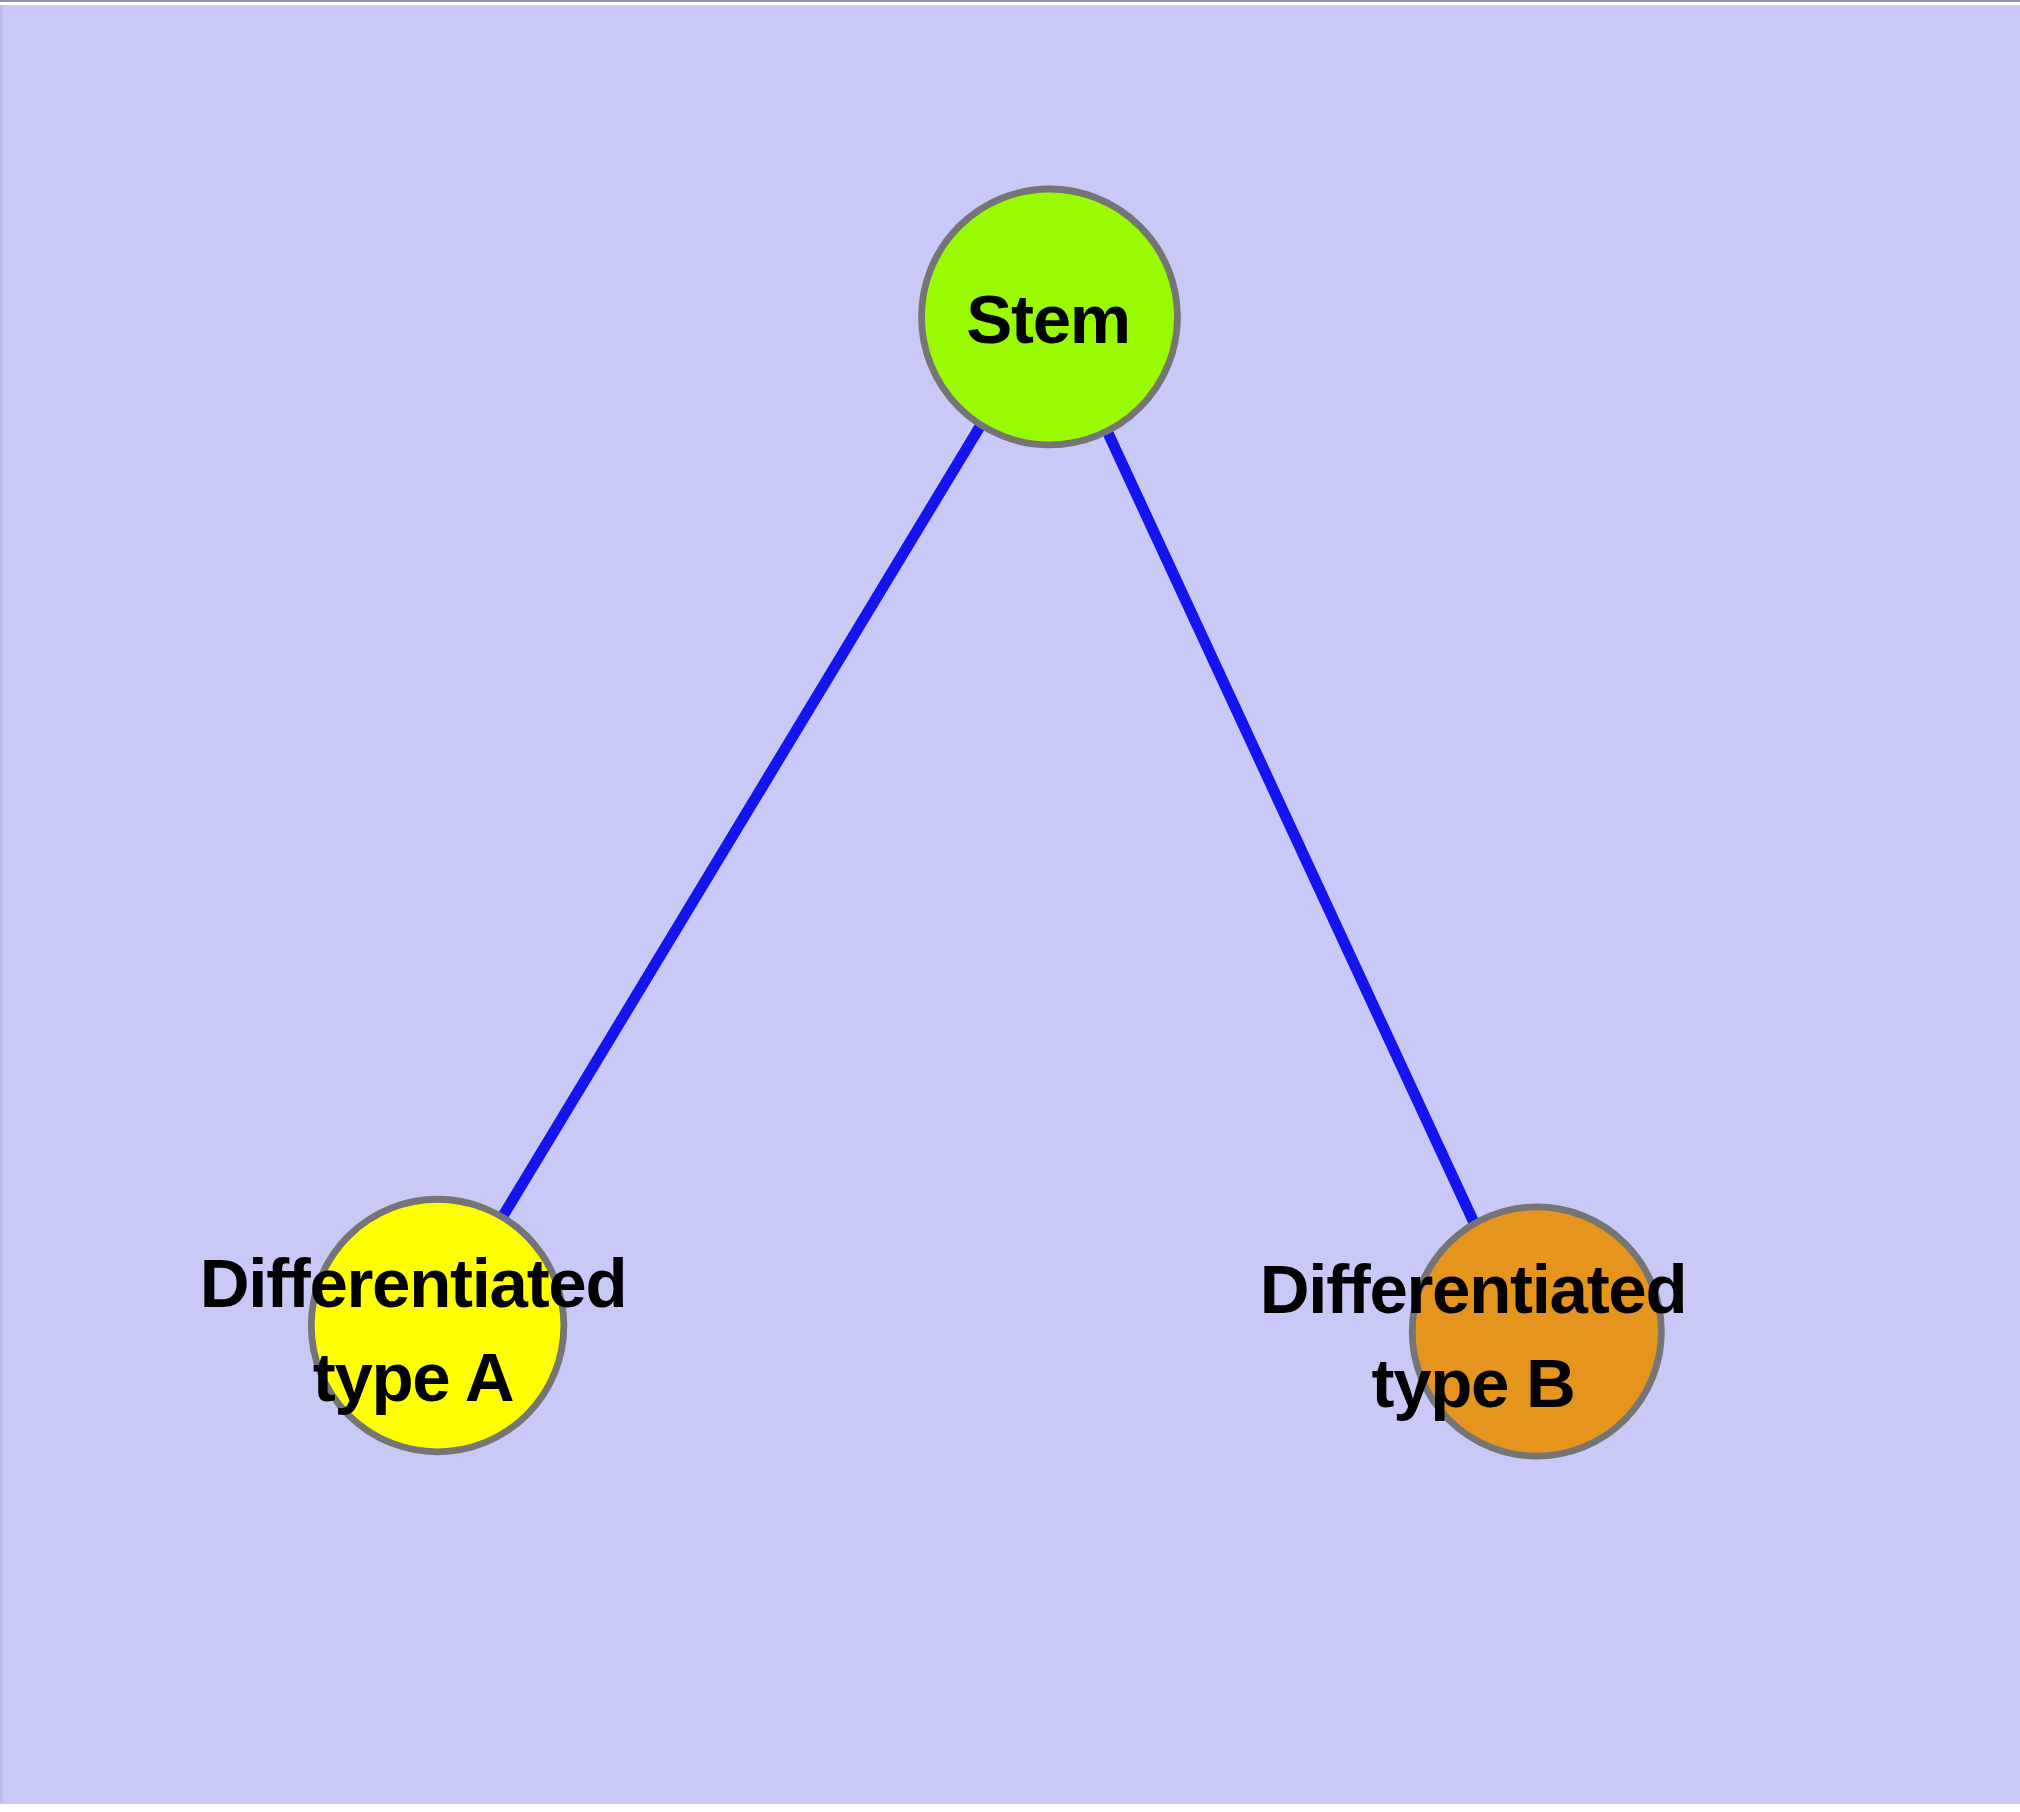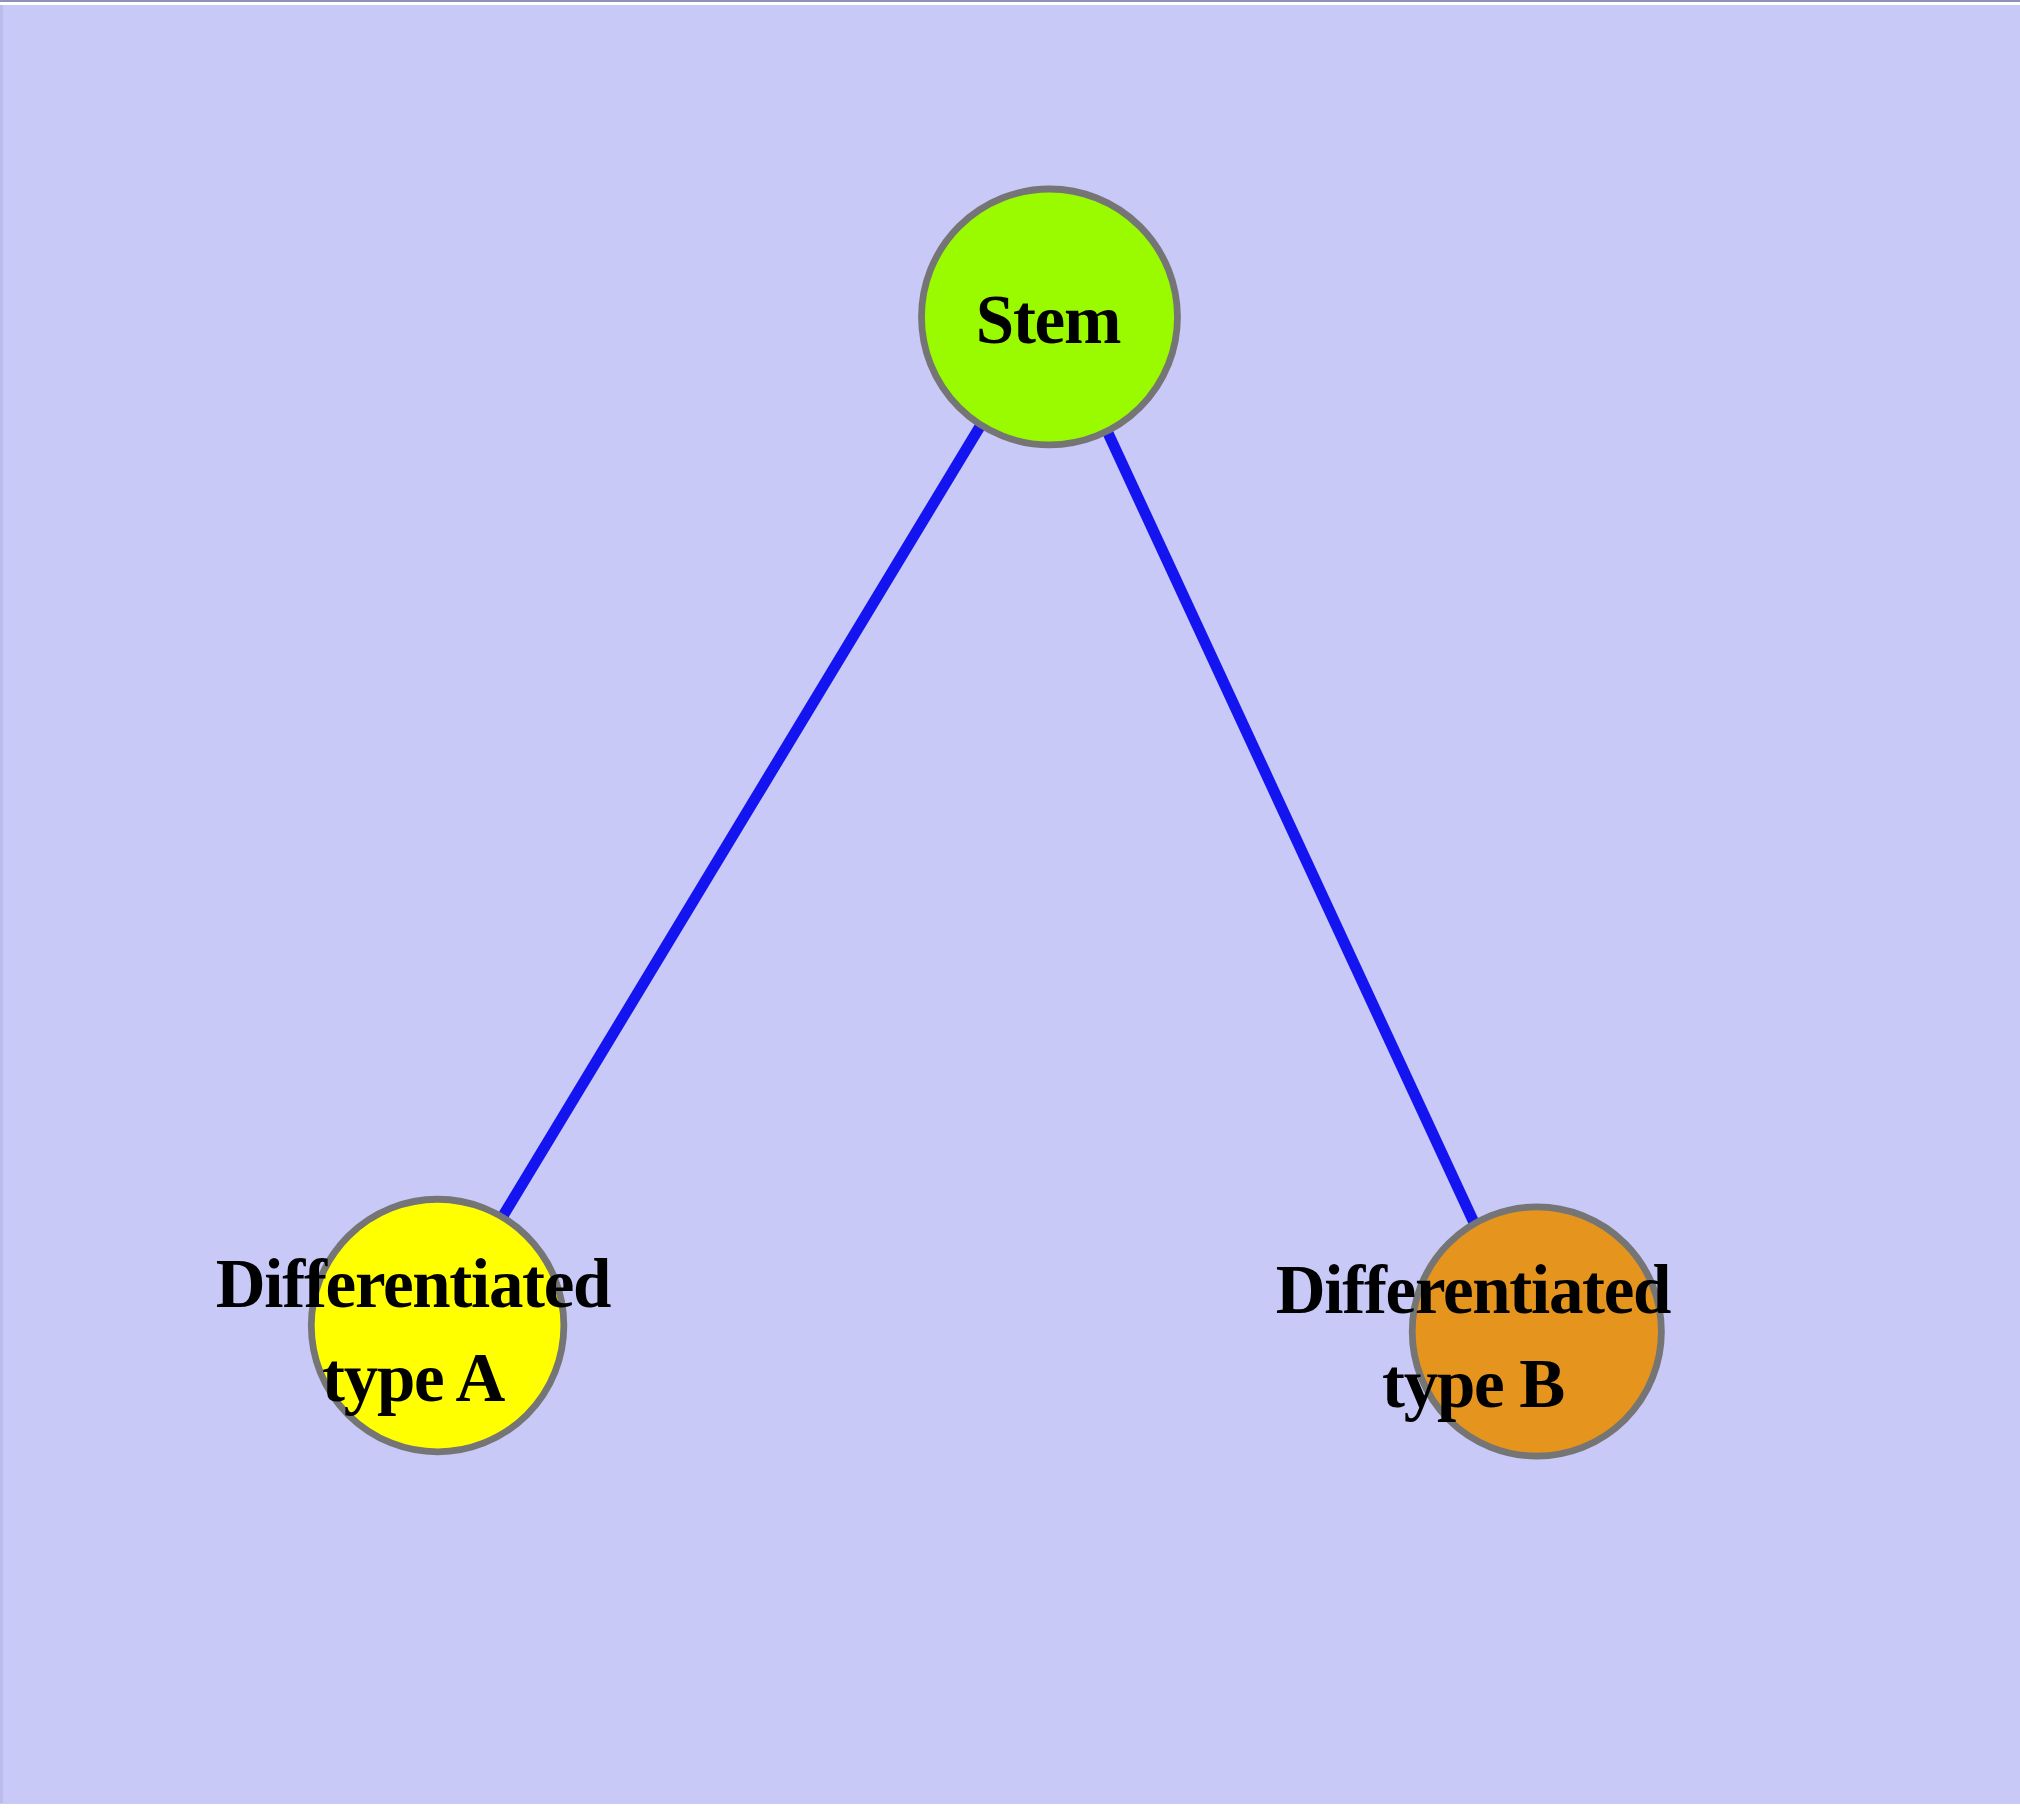--- a/index.html
+++ b/index.html
@@ -33,21 +33,20 @@
     position: absolute;
     transform: translate(-50%, -50%);
     font-weight: bold;
     font-size: 69px;
     line-height: 94px;
     letter-spacing: -1.3px;
     color: #000000;
     text-align: center;
     white-space: pre-line;
     z-index: 3;
-    font-family: Liberation Serif, serif;
   }
   #label-stem   { left: 1048px; top: 320px;  }
   #label-type-a { left: 413px;  top: 1331px; }
   #label-type-b { left: 1473px; top: 1337px; }
 
   
   .top-hairline {
     position: absolute; left: 0; top: 0;
     width: 100%; height: 1.7px;
     background: #9191B4; z-index: 5;

